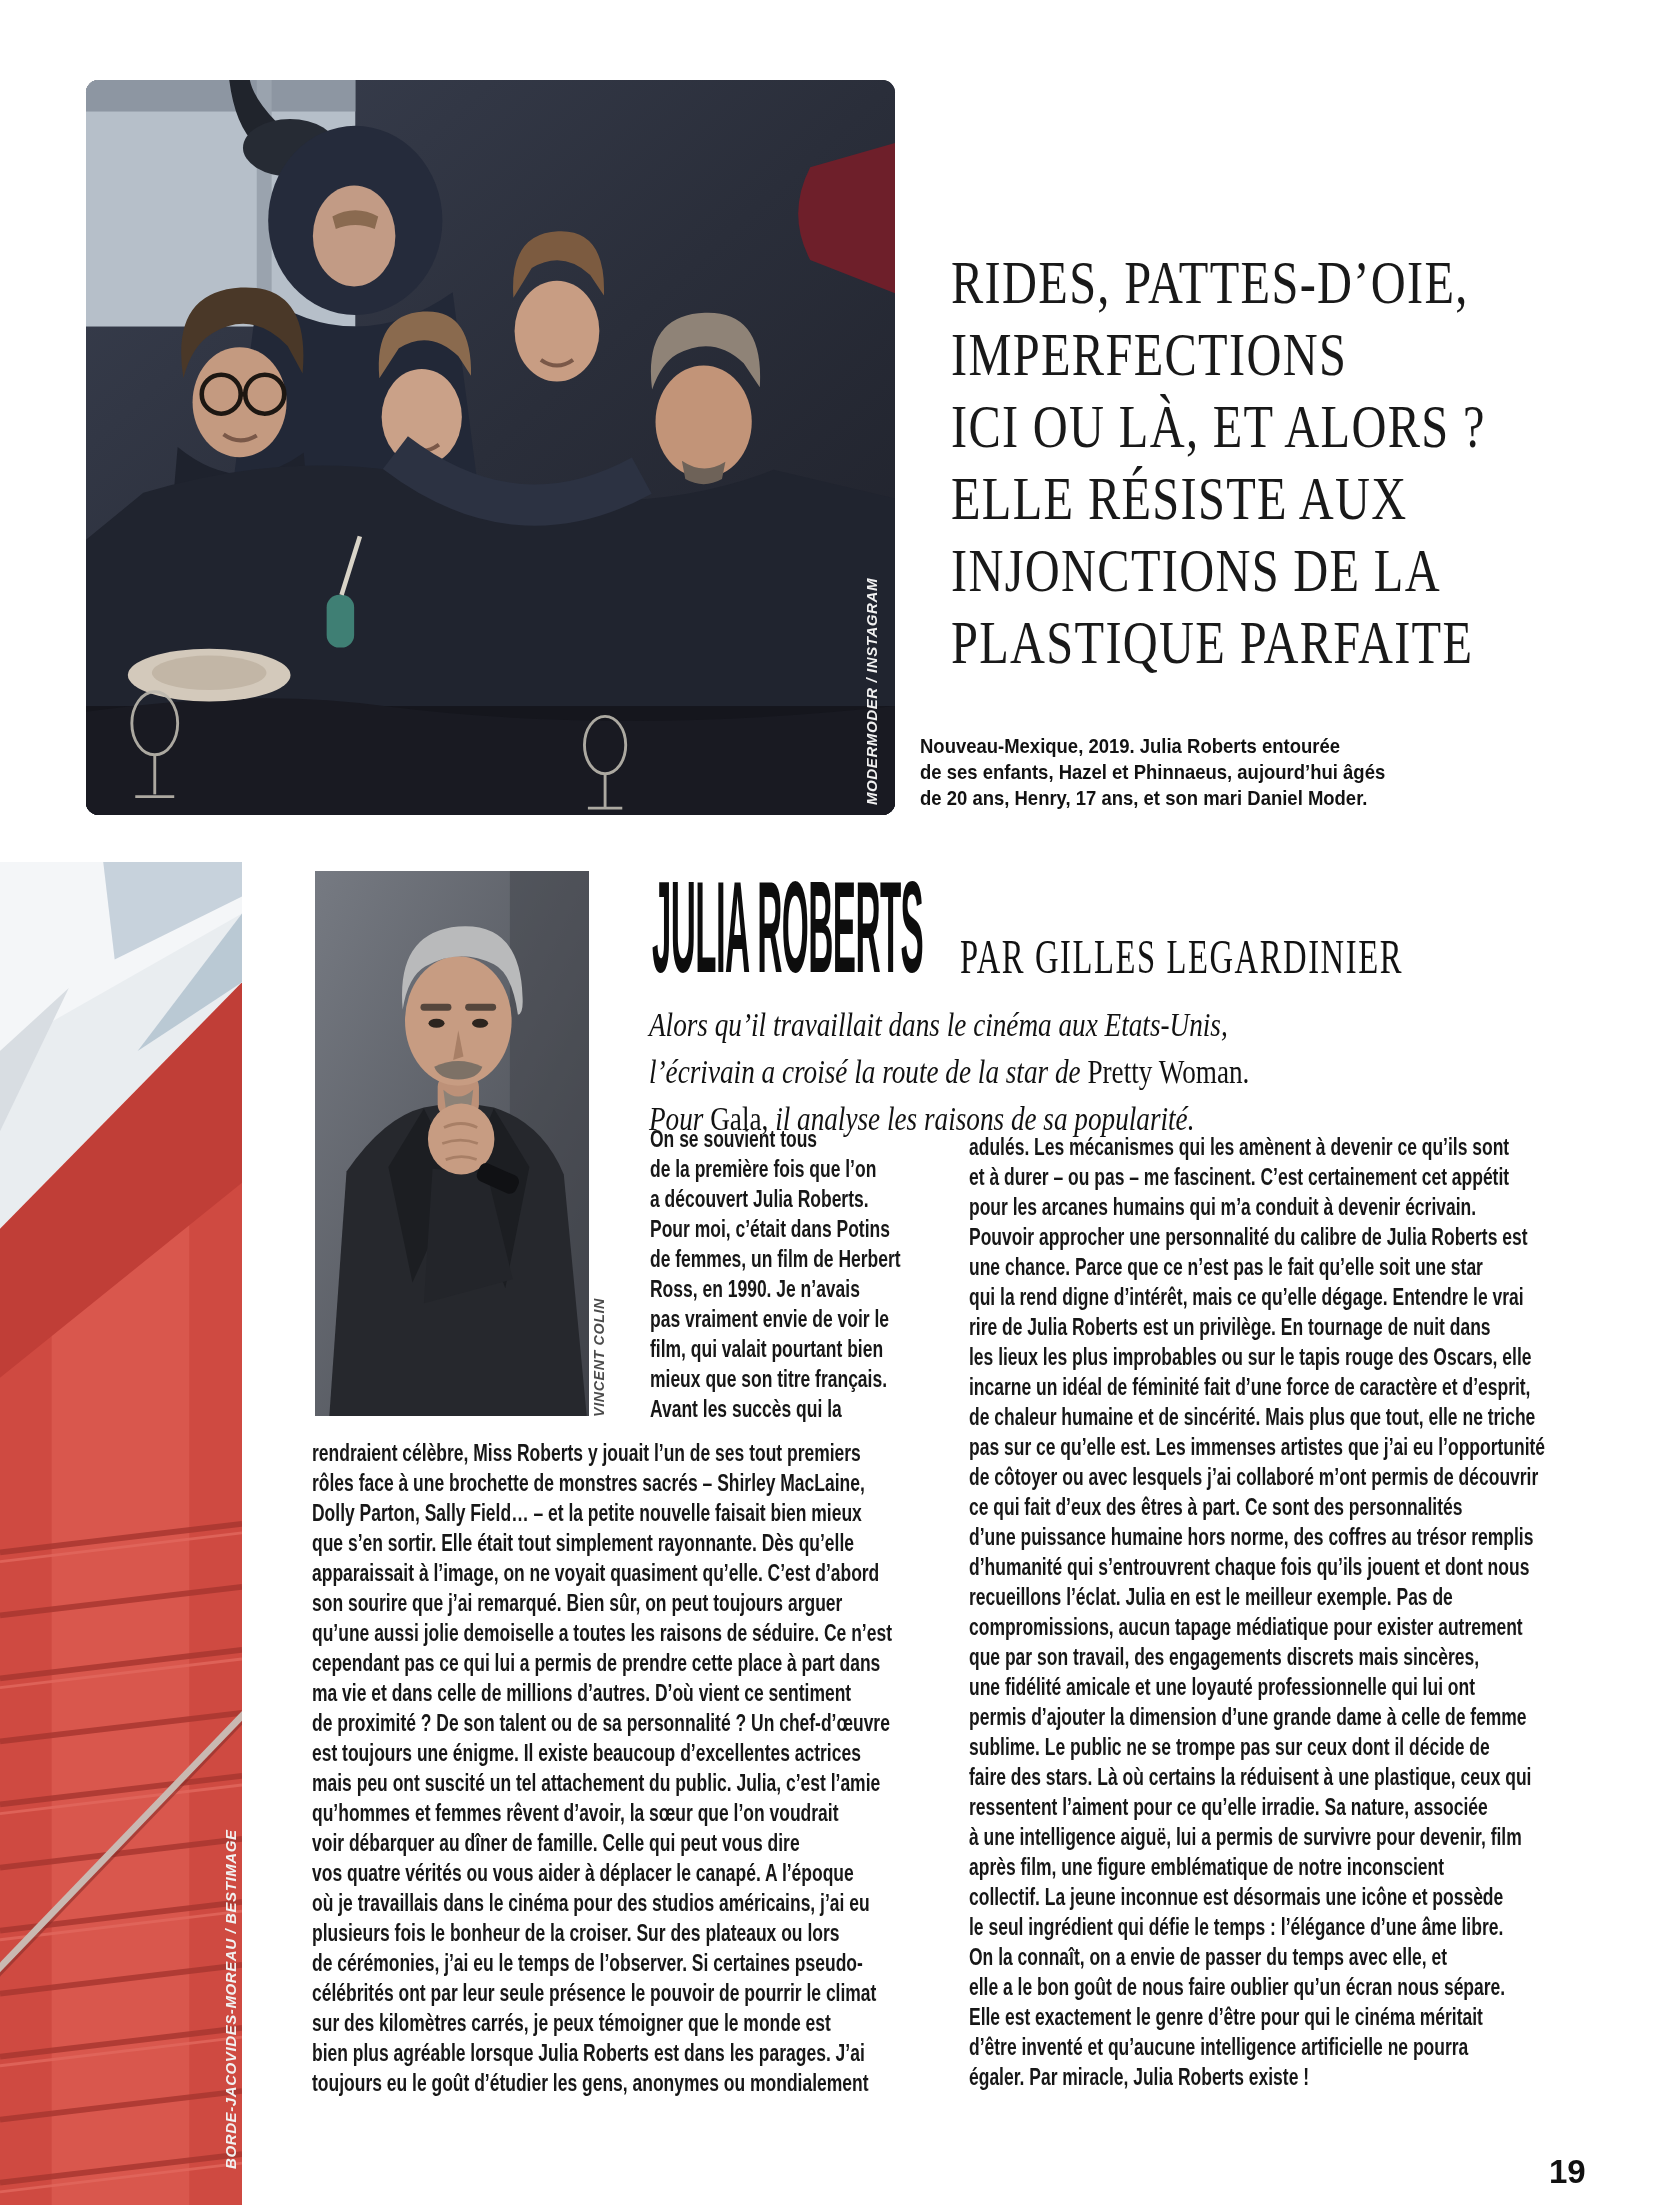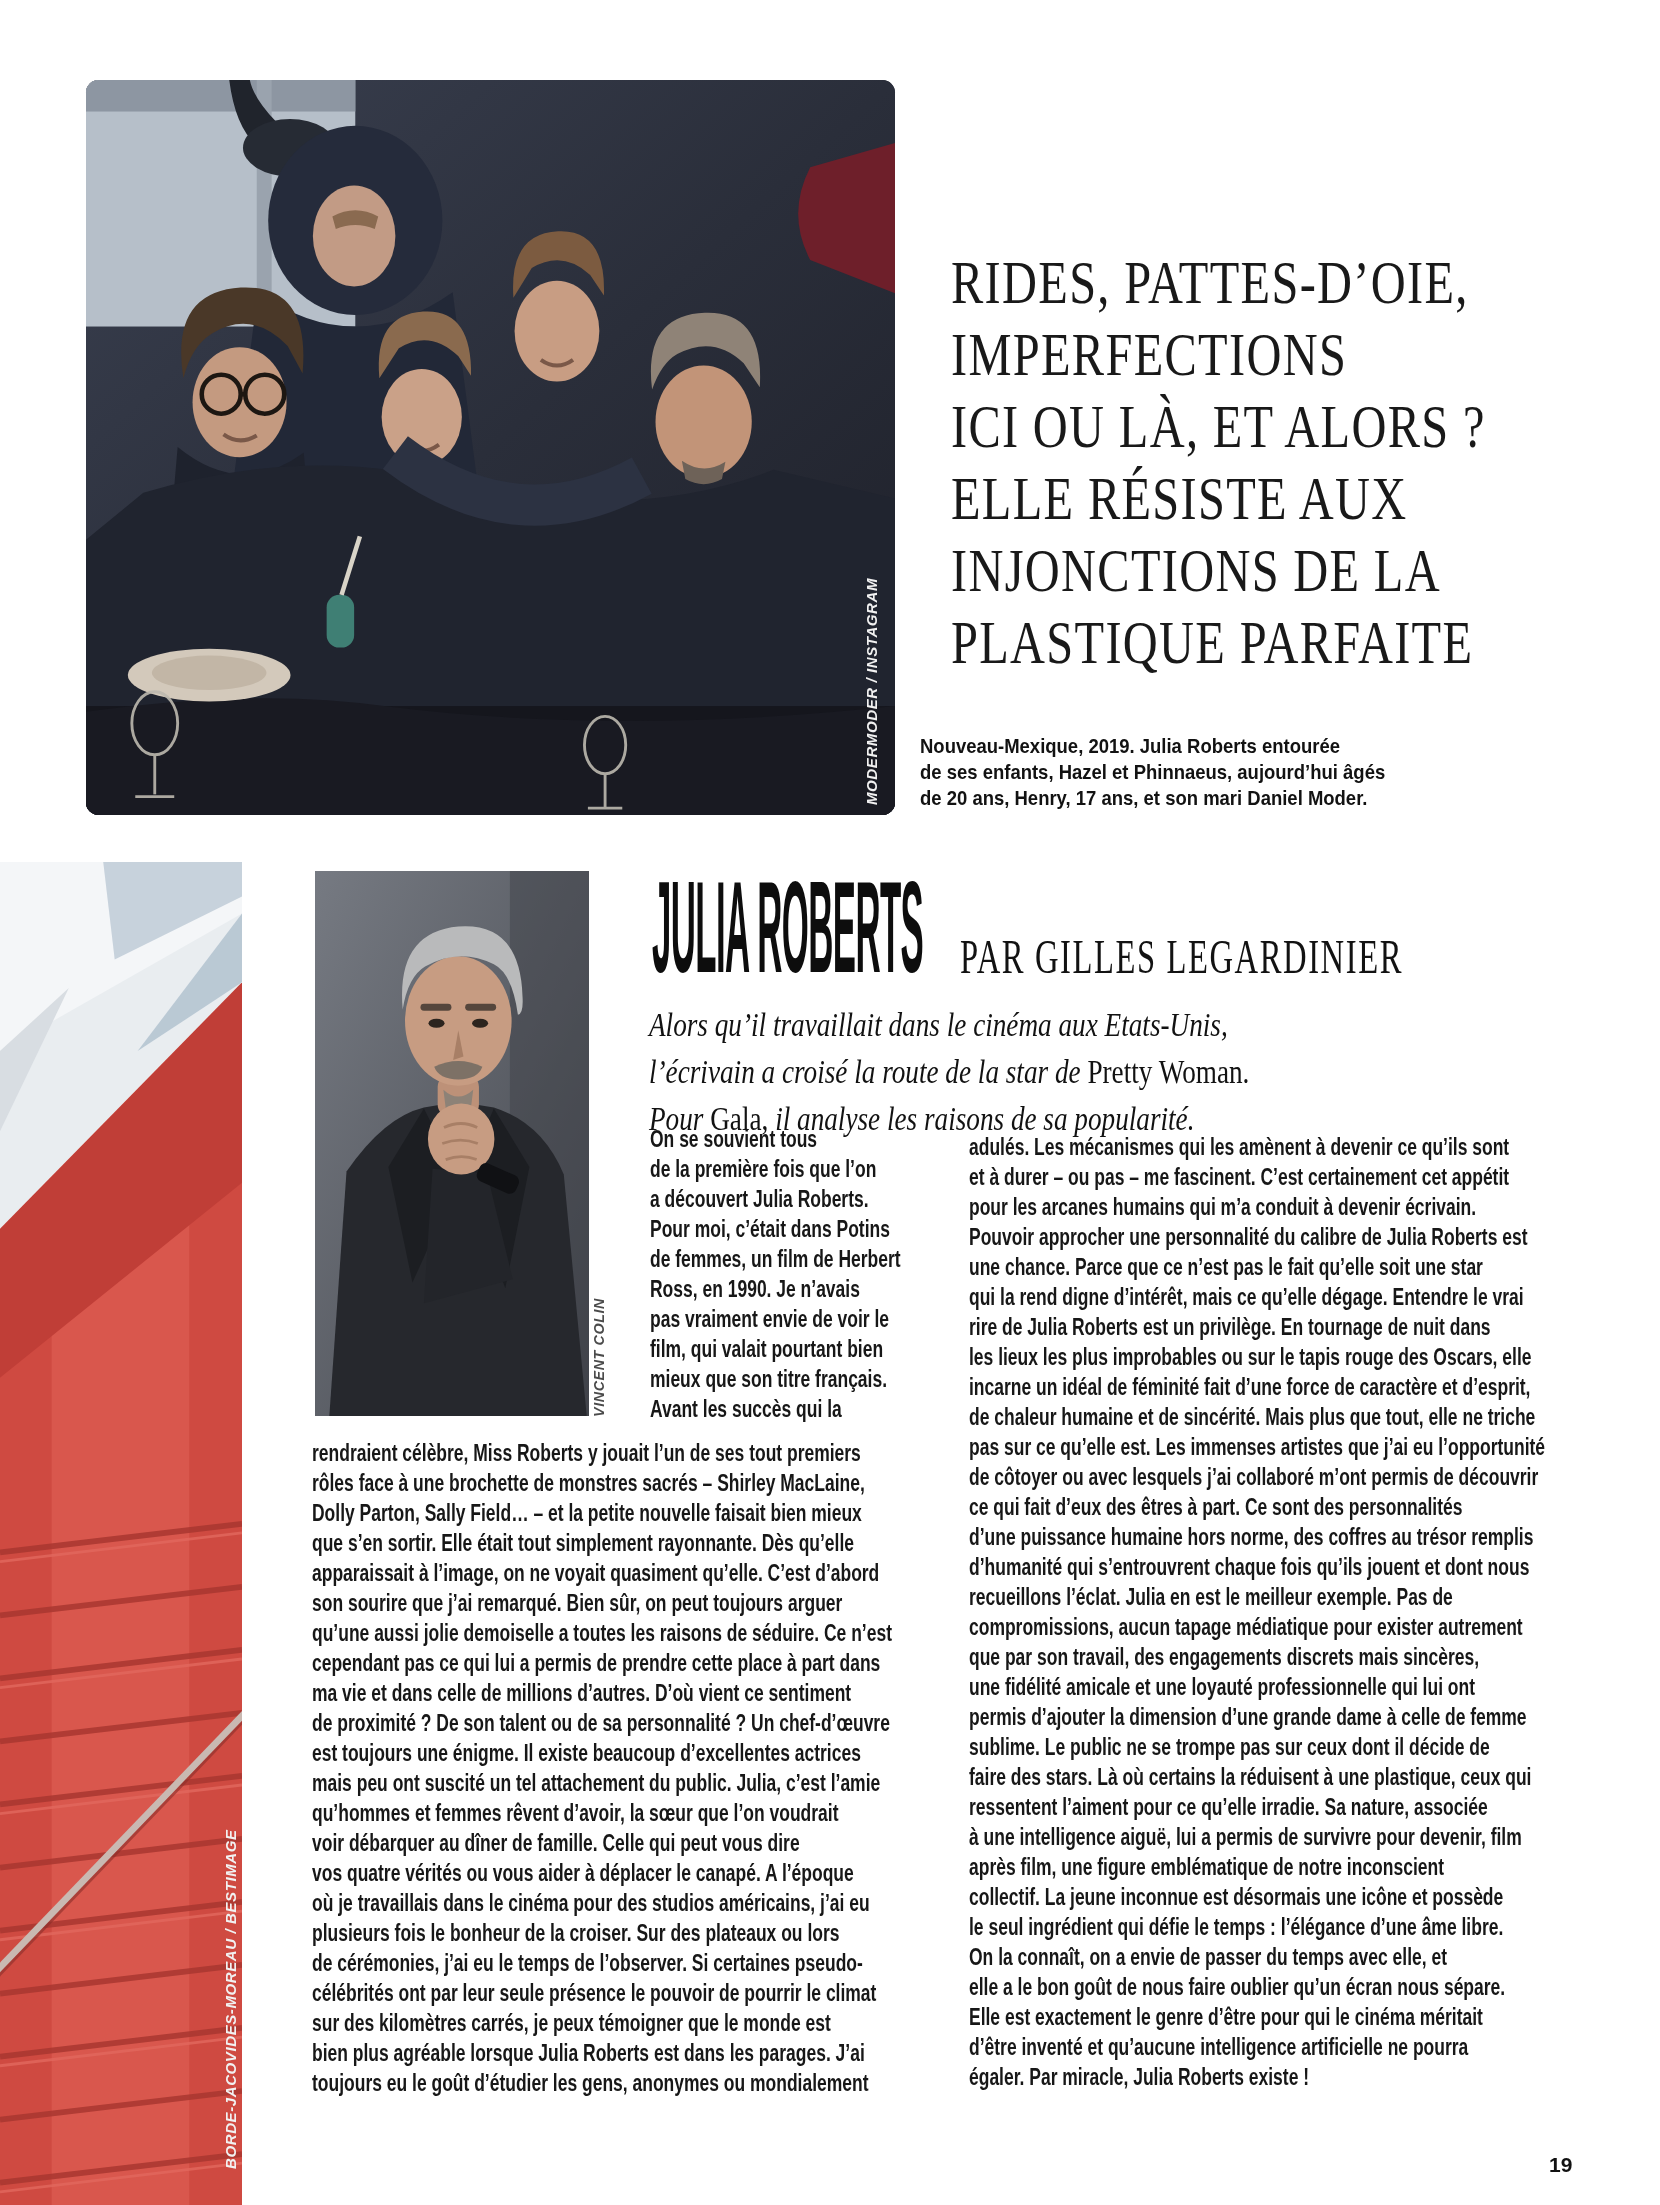--- a/index.html
+++ b/index.html
@@ -54,21 +54,21 @@
   .intro .rm{font-style:normal;}
 
   
   .body-col{position:absolute;font-weight:700;font-size:23px;line-height:30px;color:#171717;
             white-space:pre;transform:scaleX(0.76);transform-origin:left top;}
   .col1-narrow{left:650px;top:1124px;}
   .col1-wide{left:312px;top:1438px;}
   .col2{left:969px;top:1132px;}
 
   
-  .page-number{position:absolute;left:1549px;top:2153px;font-weight:700;font-size:21px;color:#111;}
+  .page-number{position:absolute;left:1549px;top:2153px;font-weight:700;font-size:33px;color:#111;}
 </style>
 </head>
 <body>
 
 <div class="page">
 
   <div class="family-photo">
     <svg viewBox="0 0 1412 1282" preserveAspectRatio="none">
       <defs>
         <linearGradient id="fbg" x1="0" y1="0" x2="1" y2="1">

